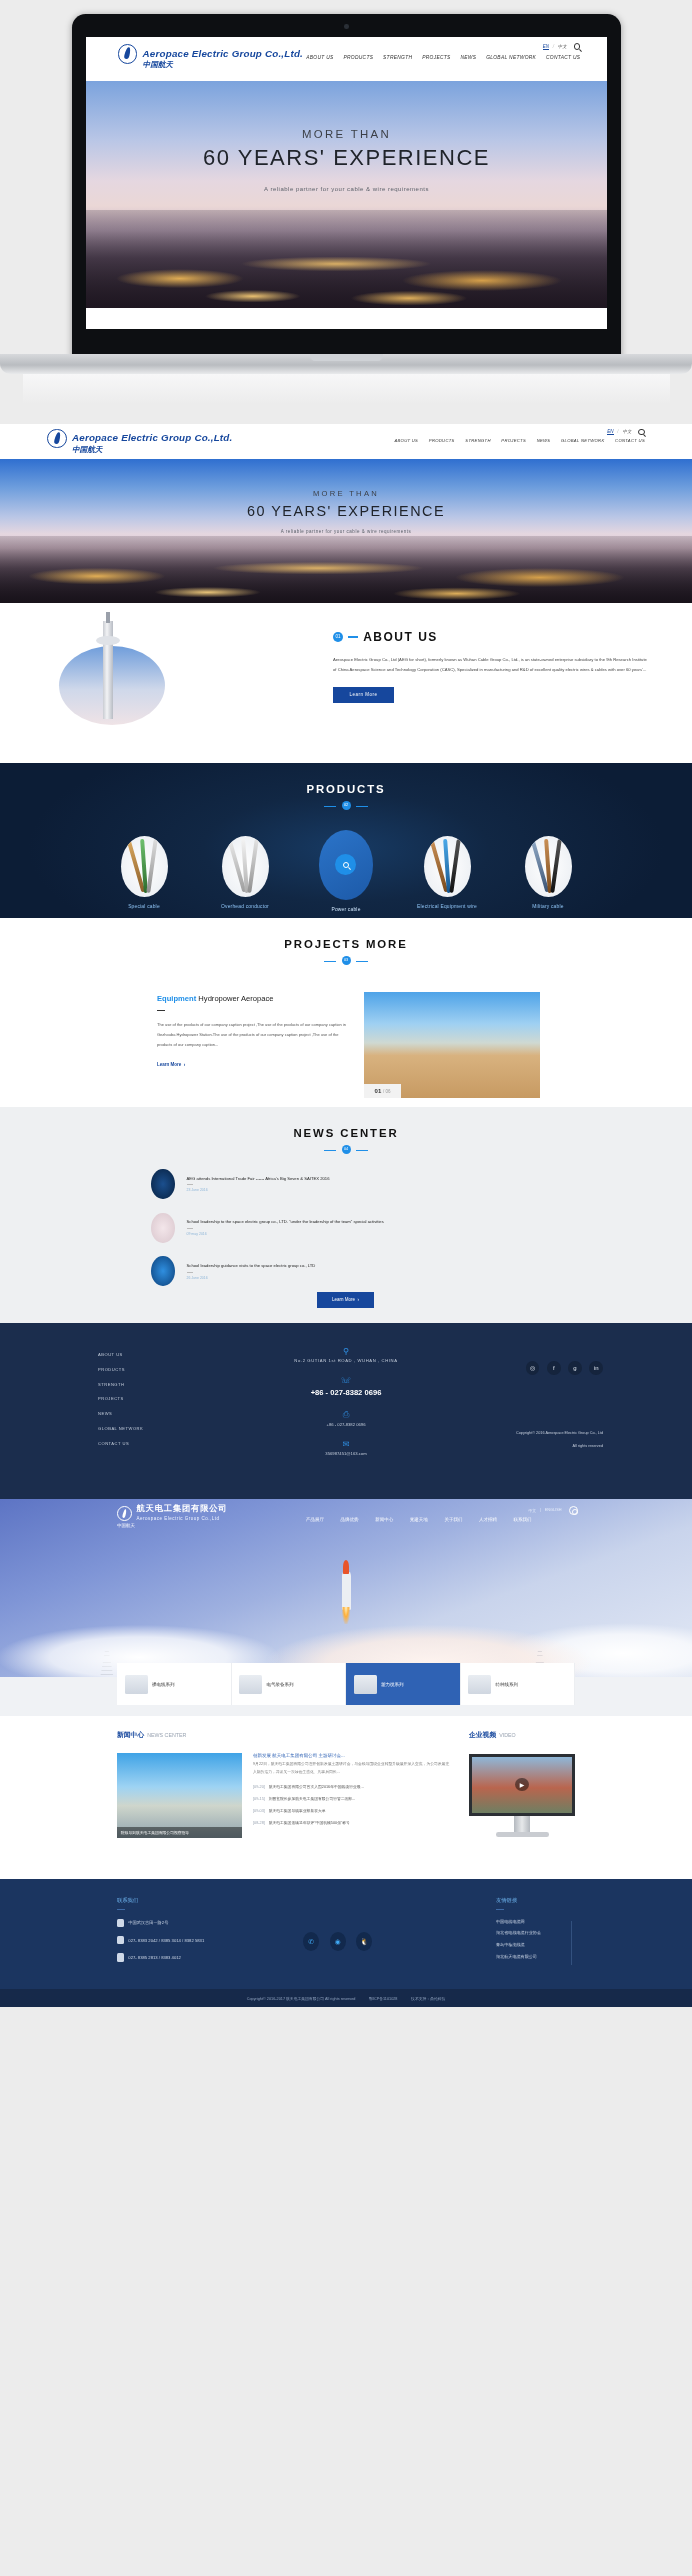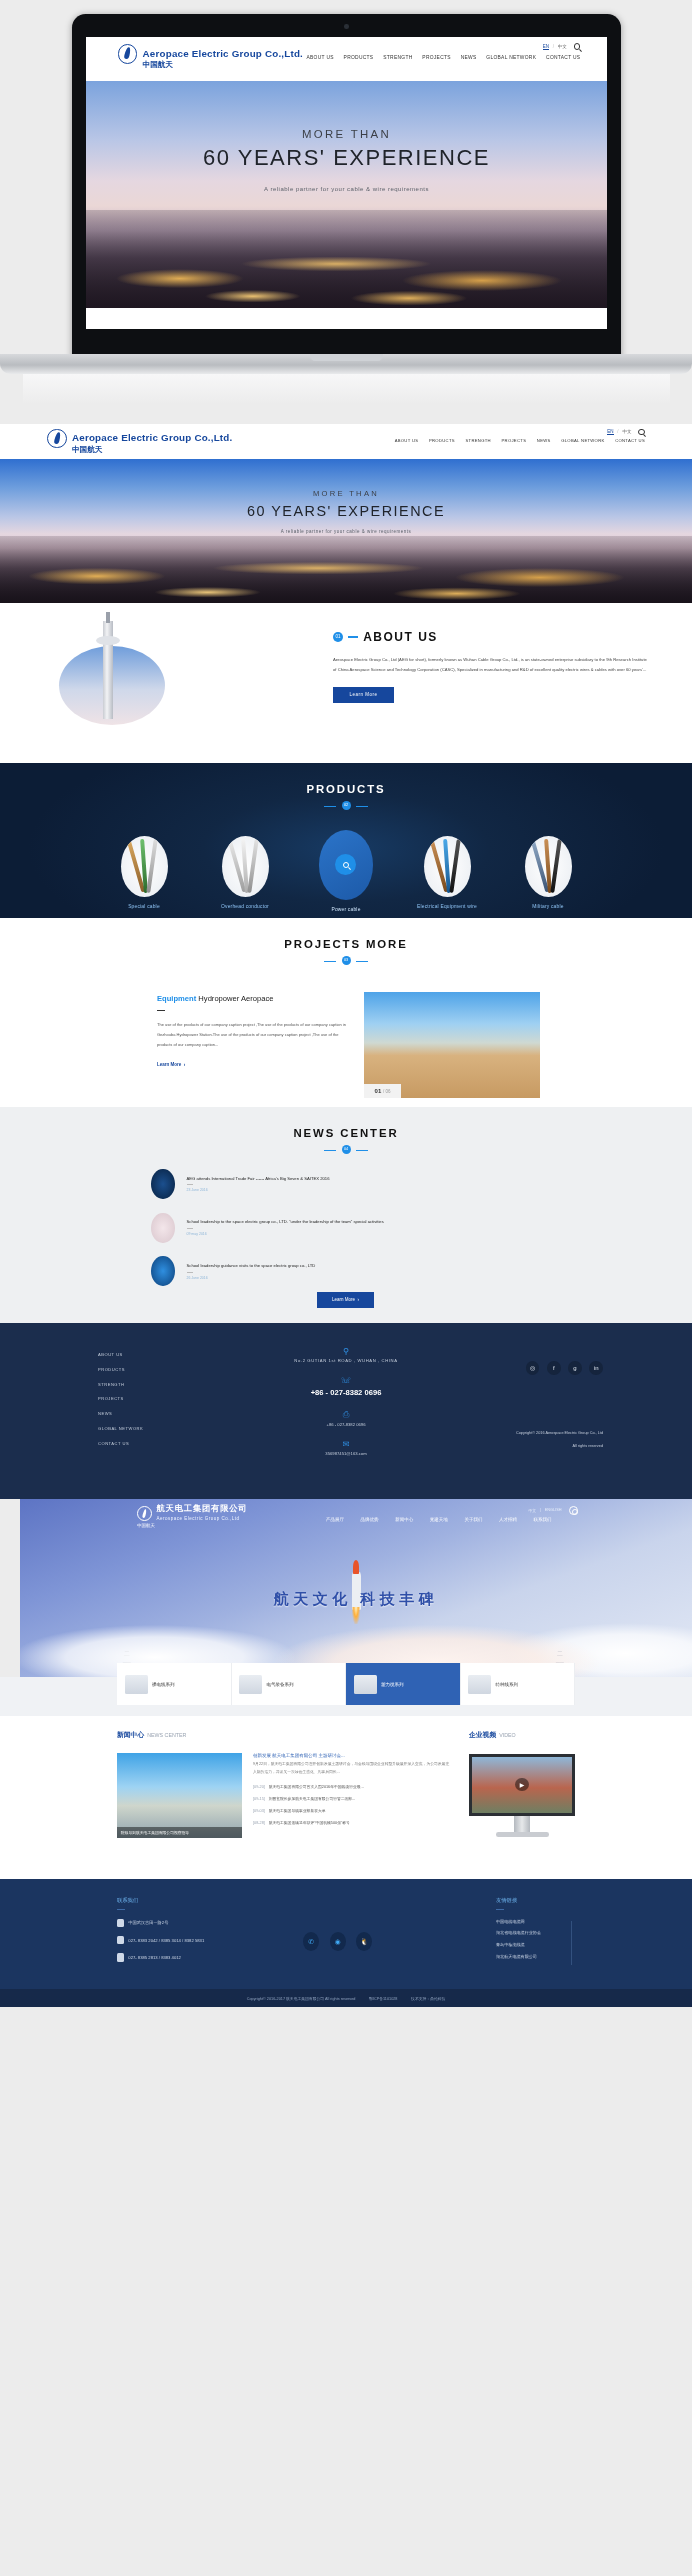--- a/index.html
+++ b/index.html
@@ -27,21 +27,21 @@
     position:absolute; left:0; top:354px; width:692px; height:19.7px;
     background:linear-gradient(#d7d9dc,#b9bcc0 55%,#e9eaec);
     border-radius:0 0 10.6px 10.6px;
   }
   .laptop-notch { position:absolute; left:50%; margin-left:-36px; top:354px; width:73px; height:6.8px;
     background:#cfd2d6; border-radius:0 0 5.3px 5.3px; }
   .laptop-shadow { position:absolute; left:23px; top:374px; width:647px; height:30px;
     background:linear-gradient(#f7f7f8,#ececec); }
 
   
-  .topbar { background:#fff; height:44px; position:relative; }
+  .topbar { background:#fff; height:44px; position:relative;font-style:italic; }
   .brand { position:absolute; left:32px; top:7.6px; display:flex; align-items:flex-start; }
   .brand-mark { width:19.7px; height:19.7px; border-radius:50%; border:1.5px solid #16479d;
      position:relative; margin-right:5.3px; }
   .brand-mark:after { content:""; position:absolute; left:6.8px; top:2.3px; width:4.5px; height:12px;
      background:#16479d; border-radius:50% 50% 40% 40%/70% 70% 30% 30%; transform:rotate(14deg); }
   .brand-names { line-height:1.05; }
   .brand-en { font-size:9.8px; color:#16479d; letter-spacing:0.2px; font-weight:600; margin-top:4.5px;}
   .brand-cn { font-size:7.6px; color:#16479d; font-weight:700; margin-top:2.3px; }
   .nav { position:absolute; right:27px; top:18px; display:flex; gap:9.8px; }
   .nav a { font-size:4.9px; color:#333; text-decoration:none; letter-spacing:0.3px; white-space:nowrap;}
@@ -174,21 +174,21 @@
   .f-tel { font-size:7.6px; font-weight:700; color:#fff; margin-bottom:12px; }
   .f-fax, .f-mail { font-size:4.2px; margin-bottom:12px; }
   .f-soc { position:absolute; right:89px; top:38px; display:flex; gap:7.6px; }
   .f-soc div { width:13.6px; height:13.6px; border-radius:50%; background:#15243d; color:#dfe6ef;
     font-size:6px; display:flex; align-items:center; justify-content:center; }
   .f-copy { position:absolute; right:89px; top:104px; text-align:right; font-size:3.8px; line-height:3.4; }
 
   
   .cn { width:692px; }
   .cn-hero { position:relative; height:178px; overflow:hidden;
-    background:linear-gradient(160deg,#5d74c4 0%,#7f95d6 25%,#9fb1e0 45%,#c9d4ec 65%,#e3e9f5 100%);margin-left:20px; }
+    background:linear-gradient(160deg,#5d74c4 0%,#7f95d6 25%,#9fb1e0 45%,#c9d4ec 65%,#e3e9f5 100%); }
   .cn-top { position:relative; height:35px; }
   .cn-brand { position:absolute; left:117px; top:3.8px; display:flex; align-items:flex-start; }
   .cn-mark { width:15px; height:15px; border-radius:50%; border:1.1px solid #fff; position:relative; margin:3px 4.5px 0 0; }
   .cn-mark:after { content:""; position:absolute; left:5.3px; top:2.3px; width:3px; height:9px; background:#fff;
     border-radius:50% 50% 40% 40%/70% 70% 30% 30%; transform:rotate(14deg); }
   .cn-cn { font-size:8.3px; color:#fff; font-weight:700; letter-spacing:0.8px; }
   .cn-en { font-size:4.5px; color:#eef3ff; letter-spacing:0.5px; margin-top:2.3px; }
   .cn-sub { font-size:4.5px; color:#fff; position:absolute; left:117px; top:23.5px; }
   .cn-nav { position:absolute; left:306px; top:18px; display:flex; gap:16.6px; }
   .cn-nav a { font-size:4.5px; color:#fff; text-decoration:none; }
@@ -548,21 +548,20 @@
         </div>
       </div>
       <div class="pylon l"></div>
       <div class="pylon r"></div>
       <div class="cn-clouds"></div>
       <div class="rocket">
         <div class="rocket-body"></div>
           <div class="rocket-nose"></div>
           <div class="rocket-fire"></div>
       </div>
-      <div class="cn-hero-txt"><span>航天文化 科技丰碑</span></div>
     </div>
 
     <div class="cn-strip">
       <div class="cn-strip-inner">
         <div class="cn-card">
           <div class="cn-card-ic"></div>
           <div class="cn-card-t">裸电线系列</div>
         </div>
         <div class="cn-card">
           <div class="cn-card-ic"></div>

